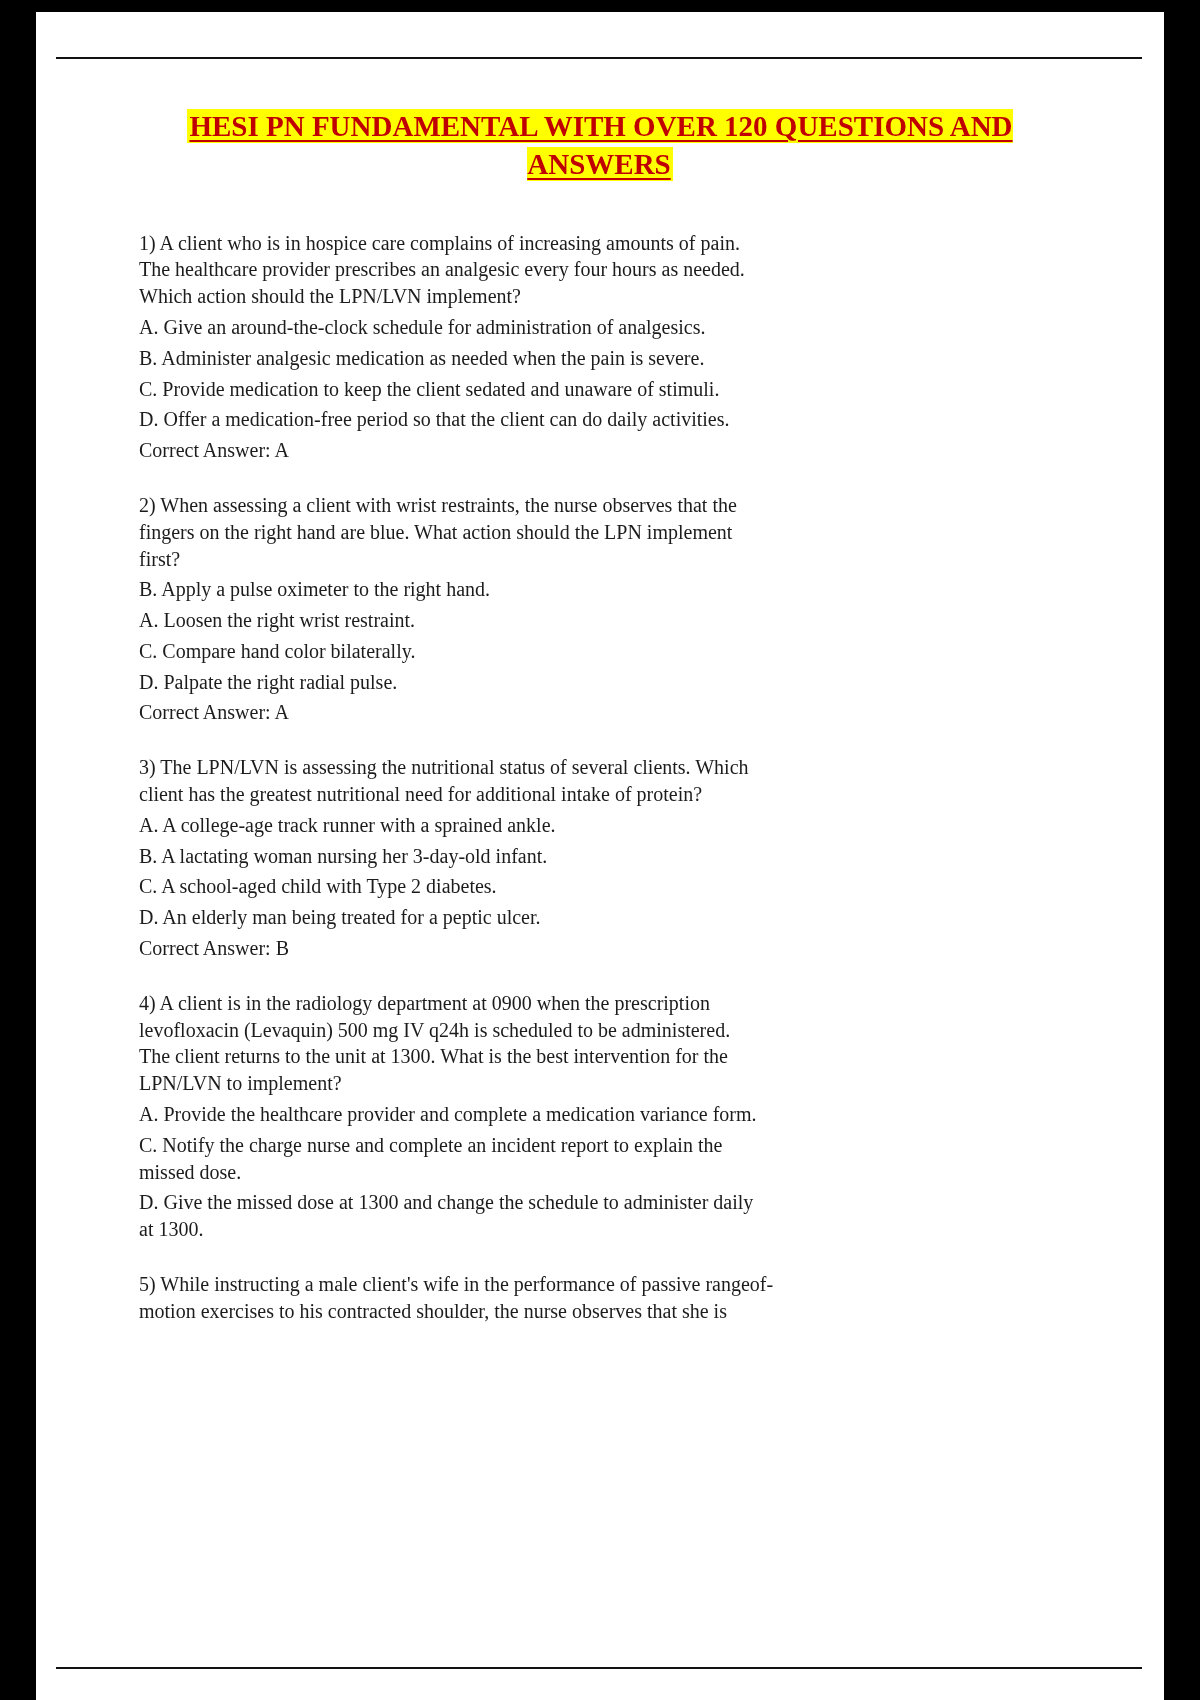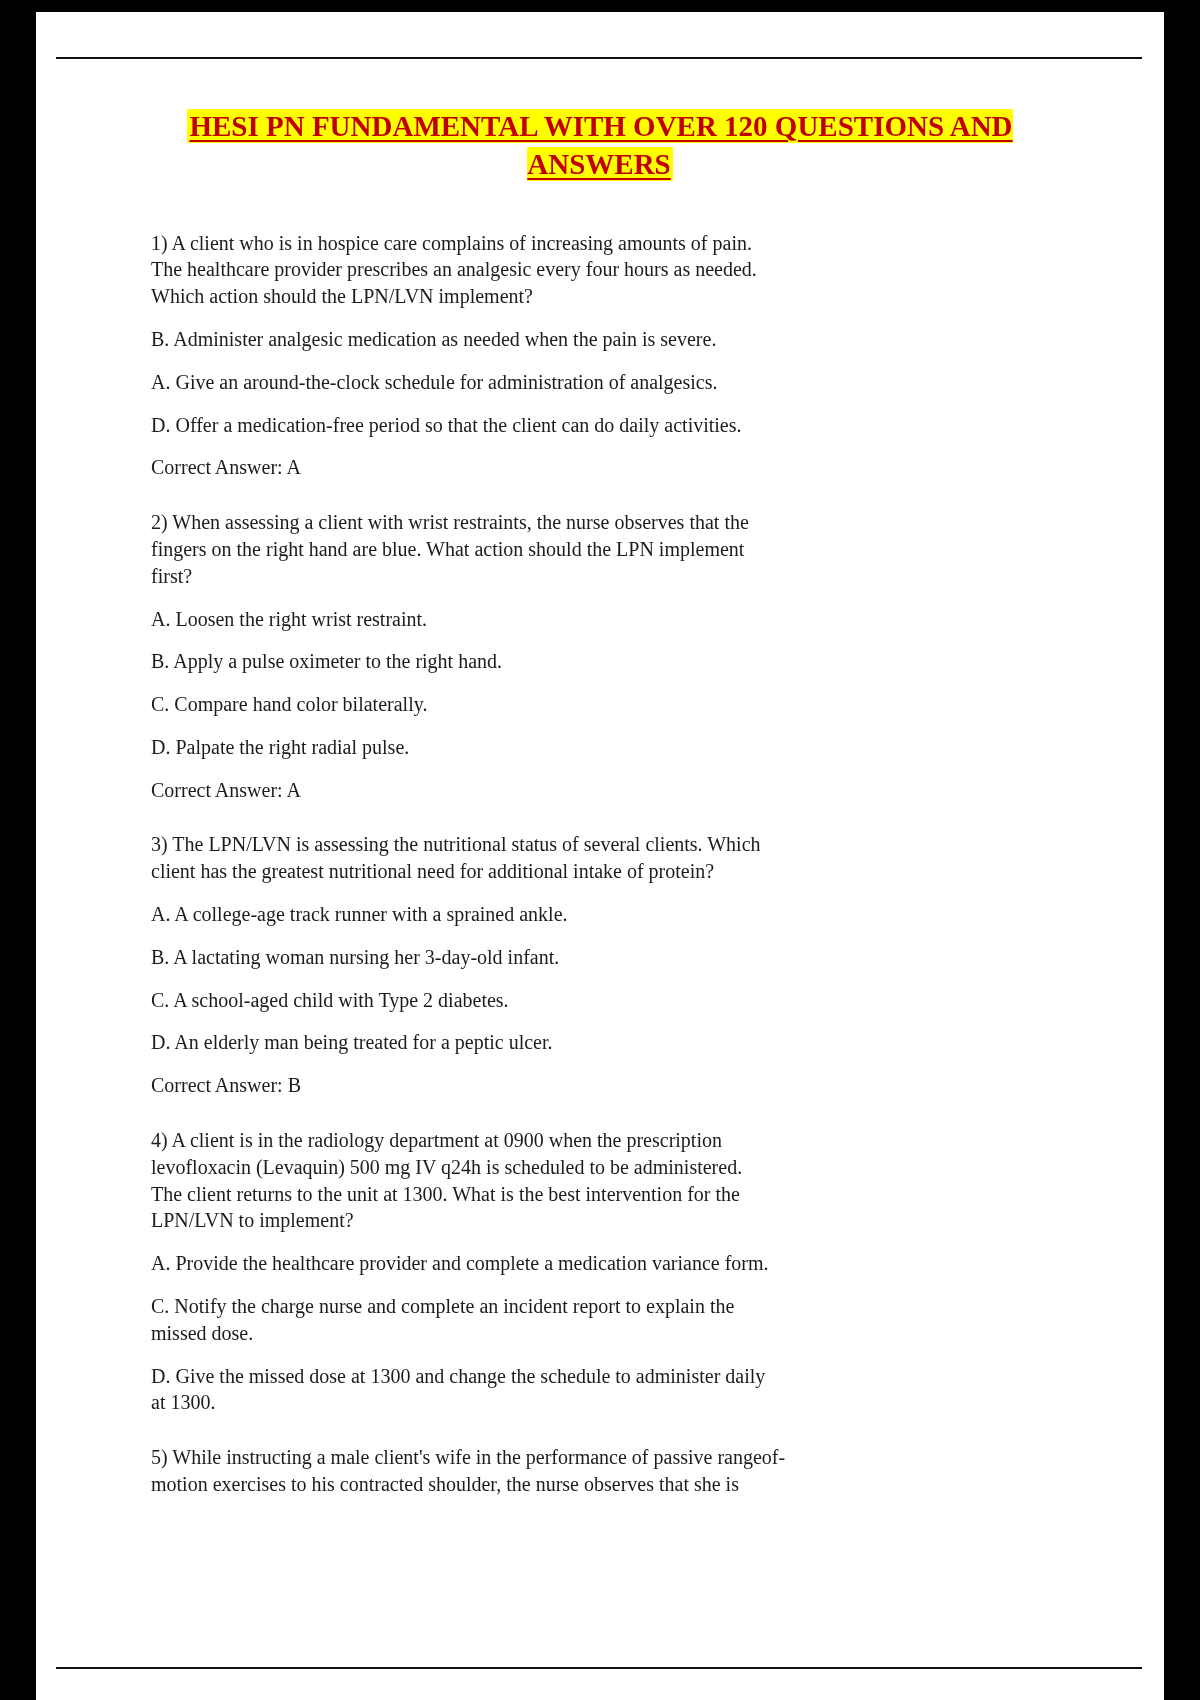--- a/index.html
+++ b/index.html
@@ -50,54 +50,55 @@
     margin: 46px 110px 0 99px;
     width: 905px;
     color: #1c1c1c;
     font-size: 20px;
     line-height: 1.34;
   }
   .question-block {
     margin: 0 0 28px 0;
   }
   .q-line, .q-text, .q-answer {
-    margin: 16px;
+    margin: 4px;
     padding: 0;
     white-space: pre-line;
   }
 </style>
 </head>
 <body>
 
 <div class="page">
   <div class="rule rule-top"></div>
 
   <h1 class="doc-title"><span class="hl">HESI PN FUNDAMENTAL WITH OVER 120 QUESTIONS AND
 ANSWERS</span></h1>
 
   <div class="content" id="questions">
   <div class="question-block">
     <p class="q-text">1) A client who is in hospice care complains of increasing amounts of pain.
 The healthcare provider prescribes an analgesic every four hours as needed.
 Which action should the LPN/LVN implement?</p>
     <div>
+          <p class="q-line">A. Give an around-the-clock schedule for administration of analgesics.</p>
           <p class="q-line">B. Administer analgesic medication as needed when the pain is severe.</p>
-          <p class="q-line">A. Give an around-the-clock schedule for administration of analgesics.</p>
+          <p class="q-line">C. Provide medication to keep the client sedated and unaware of stimuli.</p>
           <p class="q-line">D. Offer a medication-free period so that the client can do daily activities.</p>
         </div>
     <p class="q-answer">Correct Answer: A</p>
   </div>
 
   <div class="question-block">
     <p class="q-text">2) When assessing a client with wrist restraints, the nurse observes that the
 fingers on the right hand are blue. What action should the LPN implement
 first?</p>
     <div>
+          <p class="q-line">B. Apply a pulse oximeter to the right hand.</p>
           <p class="q-line">A. Loosen the right wrist restraint.</p>
-          <p class="q-line">B. Apply a pulse oximeter to the right hand.</p>
           <p class="q-line">C. Compare hand color bilaterally.</p>
           <p class="q-line">D. Palpate the right radial pulse.</p>
         </div>
     <p class="q-answer">Correct Answer: A</p>
   </div>
 
   <div class="question-block">
     <p class="q-text">3) The LPN/LVN is assessing the nutritional status of several clients. Which
 client has the greatest nutritional need for additional intake of protein?</p>
     <div>

